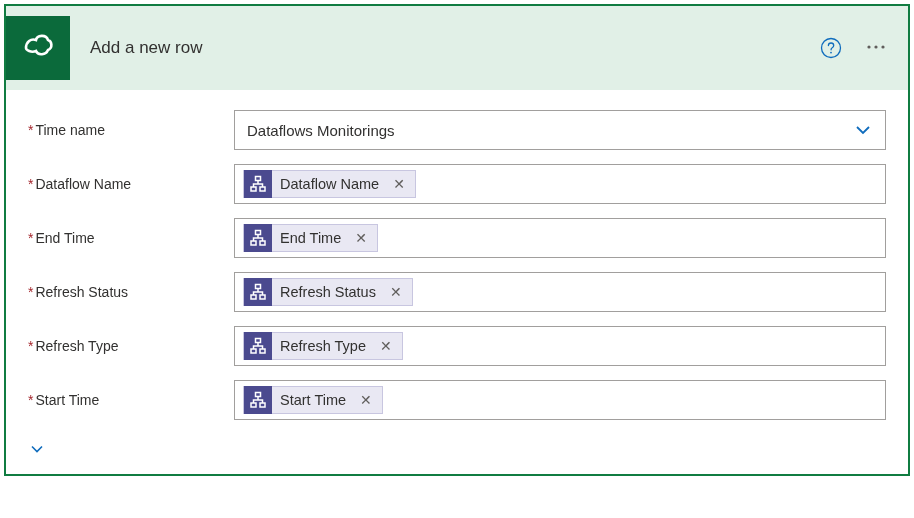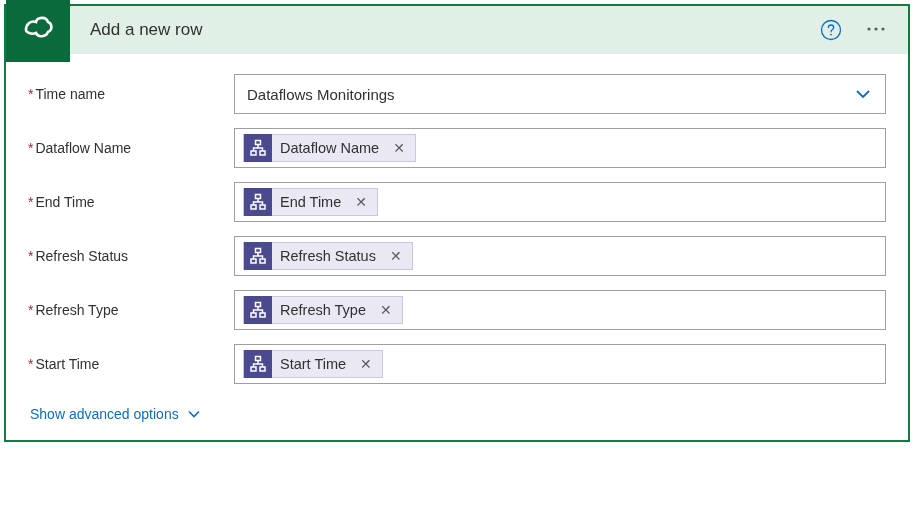--- a/index.html
+++ b/index.html
@@ -12,21 +12,21 @@
     }
     .card {
       width: 906px;
       border: 2px solid #107c41;
       background: #fff;
     }
     .header {
       display: flex;
       align-items: center;
       background: #e1f0e7;
-      height: 48px;
+      height: 84px;
       padding: 0 16px 0 0;
     }
     .header-icon-box {
       width: 64px;
       height: 64px;
       background: #0b6a3b;
       display: flex;
       align-items: center;
       justify-content: center;
       flex-shrink: 0;
@@ -259,20 +259,19 @@
                 </g>
               </svg>
           </div>
           <span class="token-label">Start Time</span>
           <span class="token-remove">✕</span>
         </div>
       </div>
     </div>
 
     <div class="adv">
-      <span>Show advanced options</span>
       <svg width="14" height="14" viewBox="0 0 14 14">
           <path d="M2 4.5l5 5 5-5" fill="none" stroke-width="1.6"></path>
         </svg>
     </div>
 
   </div>
 </div>
 
 </body></html>

